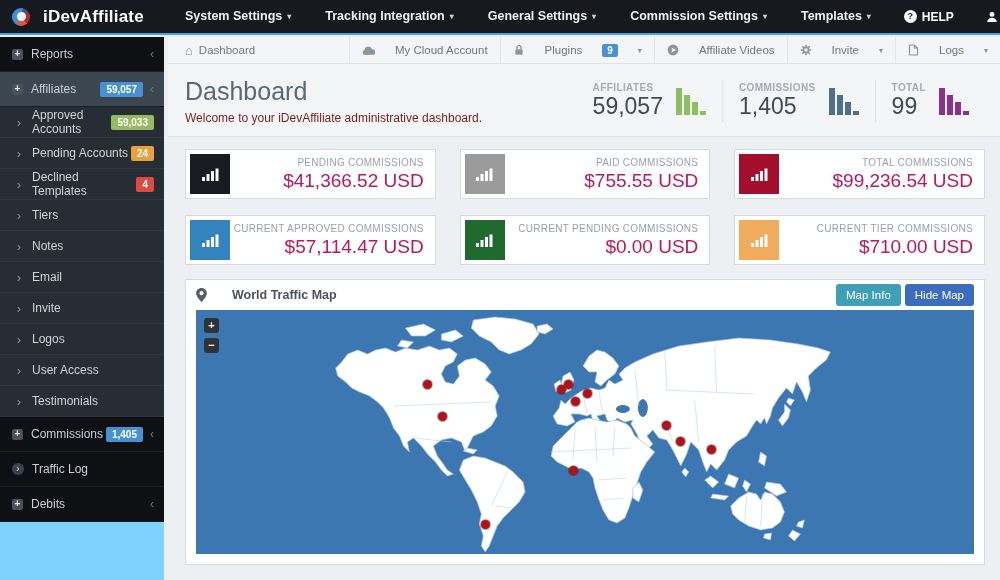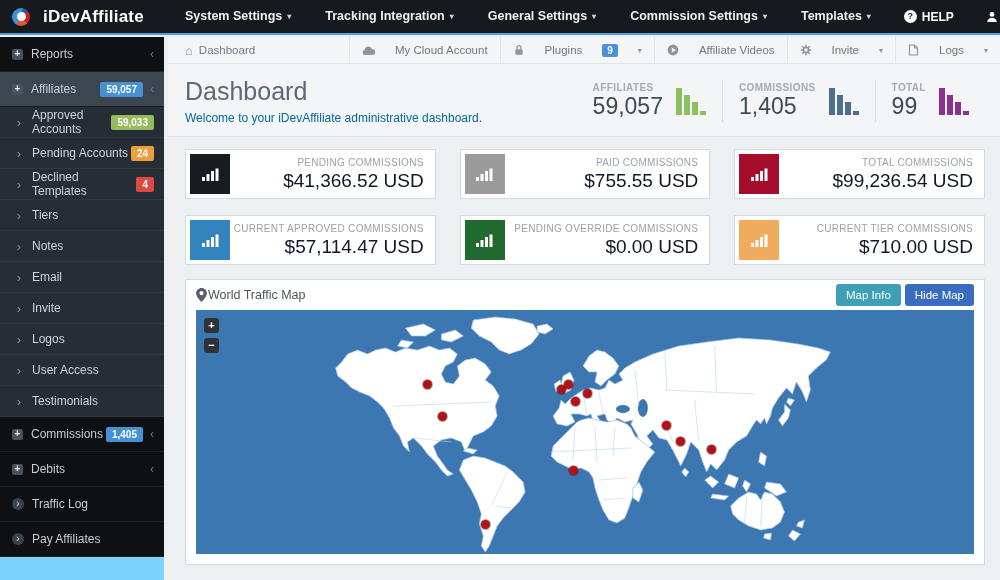--- a/index.html
+++ b/index.html
@@ -56,41 +56,41 @@
   .s-icon.arrow::before { content:"\203A"; }
   .side-right { margin-left:auto; display:flex; align-items:center; gap:7px; }
   .side-badge { font-size:10px; font-weight:bold; color:#fff; padding:2px 6px; border-radius:2px; }
   .side-chevron { color:#707a83; font-size:12px; }
   .side-chevron::before { content:"\2039"; }
 
   
   .content { position:absolute; top:64px; left:168px; right:0; bottom:0; }
   .page-head { background:#f3f5f7; border-bottom:1px solid #e0e4e7; padding:13px 15px 11px 17px; display:flex; }
   .page-title { font-size:25px; font-weight:normal; color:#5c6974; margin-bottom:5px; }
-  .page-sub { font-size:12px; color:#0369a1; }
+  .page-sub { font-size:12px; color:#7f1d1d; }
   .stats { margin-left:auto; display:flex; align-items:center; }
   .stat { display:flex; align-items:center; padding:2px 16px; }
   .stat + .stat { border-left:1px solid #dde1e5; }
   .stat-txt { display:flex; flex-direction:column; }
   .stat-label { font-size:10px; font-weight:bold; color:#a4acb4; letter-spacing:.4px; }
   .stat-value { font-size:23px; color:#3f4a54; line-height:1.15; }
   .spark { display:flex; align-items:flex-end; gap:2px; margin-left:13px; height:28px; }
   .spark-bar { width:6px; }
 
   .cards { padding:12px 15px 0 17px; display:grid; grid-template-columns:repeat(3,1fr); gap:16px 24px; }
   .card { background:#fff; border:1px solid #d7dbdf; height:50px; padding:4px; display:flex; align-items:center; }
   .tile { width:40px; height:40px; flex:0 0 40px; display:flex; align-items:center; justify-content:center; }
   .card-txt { margin-left:auto; text-align:right; padding-right:7px; }
   .card-label { font-size:10px; color:#9aa1a9; letter-spacing:.3px; margin-bottom:2px; }
-  .card-value { font-size:19px; color:#0f172a; }
+  .card-value { font-size:19px; color:#be185d; }
 
   
   .panel { margin:14px 15px 0 17px; background:#fff; border:1px solid #d7dbdf; }
   .panel-head { height:30px; display:flex; align-items:center; padding:0 10px; }
-  .panel-title { font-size:12.5px; font-weight:normal; color:#4a545e; margin-left:1px; }
+  .panel-title { font-size:12.5px; font-weight:bold; color:#4a545e; margin-left:25px; }
   .panel-btns { margin-left:auto; display:flex; gap:4px; }
   .p-btn { border:none; color:#fff; font-size:11.5px; padding:5px 10px; border-radius:3px; cursor:pointer;
     font-family:"Liberation Sans",sans-serif; }
   .map-wrap { margin:0 10px 10px; position:relative; height:244px; background:#3d77b2; overflow:hidden; cursor:grab; }
   .map-svg { position:absolute; inset:0; width:100%; height:100%; }
   .zoom-btn { position:absolute; left:8px; width:15px; height:15px; background:#2f3337; color:#fff;
     border-radius:3px; text-align:center; line-height:14px; font-size:11px; font-weight:bold; cursor:pointer; z-index:5; }
   .zoom-in { top:8px; } .zoom-out { top:28px; }
   .marker { position:absolute; width:9px; height:9px; margin-left:-4.5px; margin-top:-4.5px; border-radius:50%;
     background:#b01218; box-shadow:0 0 0 1px rgba(60,0,5,.35); cursor:pointer; z-index:4; }
@@ -306,41 +306,33 @@
     </div>
     <div class="side-item top">
       <span class="s-icon plus"></span>
       <span class="side-label">Commissions</span>
       <span class="side-right">
         <span class="side-badge" style="background: rgb(70, 145, 211);">1,405</span>
         <span class="side-chevron"></span>
       </span>
     </div>
     <div class="side-item top">
+      <span class="s-icon arrow"></span>
+      <span class="side-label">Traffic Log</span>
+      <span class="side-right">
+        
+        
+      </span>
+    </div>
+    <div class="side-item top">
       <span class="s-icon plus"></span>
       <span class="side-label">Debits</span>
       <span class="side-right">
 
         <span class="side-chevron"></span>
-      </span>
-    </div>
-    <div class="side-item top">
-      <span class="s-icon arrow"></span>
-      <span class="side-label">Traffic Log</span>
-      <span class="side-right">
-        
-        
-      </span>
-    </div>
-    <div class="side-item top">
-      <span class="s-icon arrow"></span>
-      <span class="side-label">Pay Affiliates</span>
-      <span class="side-right">
-        
-        
       </span>
     </div>
   </div>
 
 <div class="content">
 
   <div class="page-head">
     <div>
       <div class="page-title">Dashboard</div>
       <div class="page-sub">Welcome to your iDevAffiliate administrative dashboard.</div>
@@ -450,21 +442,21 @@
       <div class="card">
         <div class="tile" style="background: rgb(33, 106, 47);">
           <svg width="17" height="13" viewBox="0 0 17 13">
             <rect x="0" y="9" width="3" height="4" fill="#fff"></rect>
             <rect x="4.5" y="6" width="3" height="7" fill="#fff"></rect>
             <rect x="9" y="3" width="3" height="10" fill="#fff"></rect>
             <rect x="13.5" y="0.5" width="3" height="12.5" fill="#fff"></rect>
           </svg>
         </div>
         <div class="card-txt">
-          <div class="card-label">PENDING OVERRIDE COMMISSIONS</div>
+          <div class="card-label">CURRENT PENDING COMMISSIONS</div>
           <div class="card-value">$0.00 USD</div>
         </div>
       </div>
       <div class="card">
         <div class="tile" style="background: rgb(240, 171, 92);">
           <svg width="17" height="13" viewBox="0 0 17 13">
             <rect x="0" y="9" width="3" height="4" fill="#fff"></rect>
             <rect x="4.5" y="6" width="3" height="7" fill="#fff"></rect>
             <rect x="9" y="3" width="3" height="10" fill="#fff"></rect>
             <rect x="13.5" y="0.5" width="3" height="12.5" fill="#fff"></rect>

